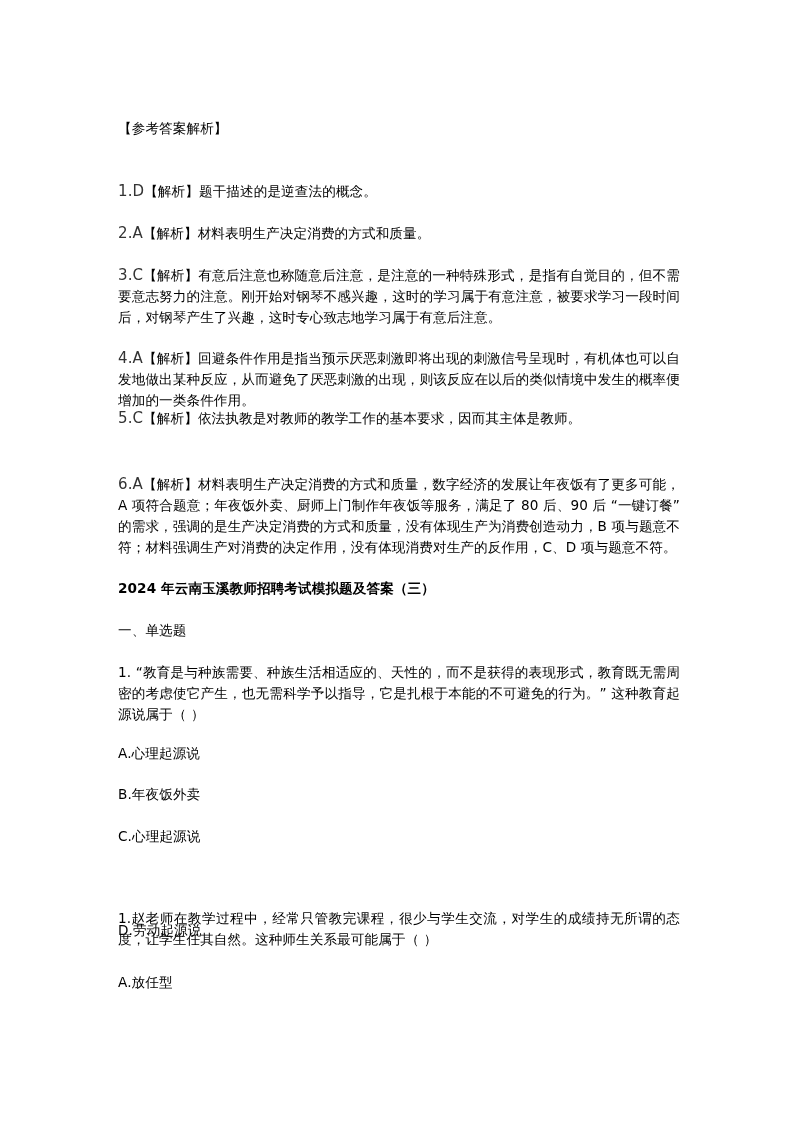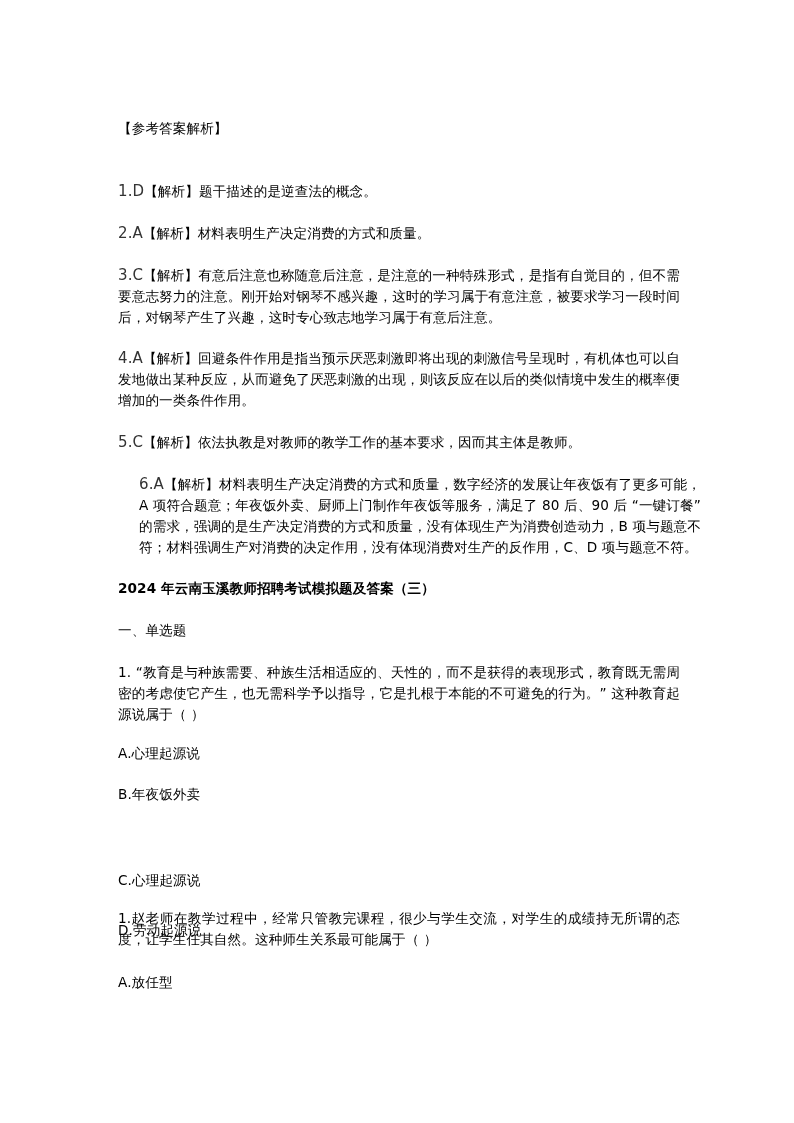--- a/index.html
+++ b/index.html
@@ -57,36 +57,36 @@
   </p>
 
   <p class="p" style="top:265px;">
     <span class="num">3.C</span><span>【解析】</span><span>有意后注意也称随意后注意，是注意的一种特殊形式，是指有自觉目的，但不需要意志努力的注意。刚开始对钢琴不感兴趣，这时的学习属于有意注意，被要求学习一段时间后，对钢琴产生了兴趣，这时专心致志地学习属于有意后注意。</span>
   </p>
 
   <p class="p" style="top:348px;">
     <span class="num">4.A</span><span>【解析】</span><span>回避条件作用是指当预示厌恶刺激即将出现的刺激信号呈现时，有机体也可以自发地做出某种反应，从而避免了厌恶刺激的出现，则该反应在以后的类似情境中发生的概率便增加的一类条件作用。</span>
   </p>
 
-  <p class="p" style="top:432px;">
+  <p class="p" style="top:408px;">
     <span class="num">5.C</span><span>【解析】</span><span>依法执教是对教师的教学工作的基本要求，因而其主体是教师。</span>
   </p>
 
-  <p class="p" style="top:474px;margin-left:21px;">
+  <p class="p" style="top:474px;">
     <span class="num">6.A</span><span>【解析】</span><span>材料表明生产决定消费的方式和质量，数字经济的发展让年夜饭有了更多可能，A 项符合题意；年夜饭外卖、厨师上门制作年夜饭等服务，满足了 80 后、90 后 “一键订餐” 的需求，强调的是生产决定消费的方式和质量，没有体现生产为消费创造动力，B 项与题意不符；材料强调生产对消费的决定作用，没有体现消费对生产的反作用，C、D 项与题意不符。</span>
   </p>
 
   <p class="p center" style="top:578px;">2024 年云南玉溪教师招聘考试模拟题及答案（三）</p>
 
   <p class="p" style="top:620px;">一、单选题</p>
 
   <p class="p" style="top:662px;">1. “教育是与种族需要、种族生活相适应的、天性的，而不是获得的表现形式，教育既无需周密的考虑使它产生，也无需科学予以指导，它是扎根于本能的不可避免的行为。” 这种教育起源说属于（    ）</p>
 
   <p class="p" style="top:743px;">A.心理起源说</p>
   <p class="p" style="top:784px;">B.年夜饭外卖</p>
-  <p class="p" style="top:826px;margin-top:44px;">C.心理起源说</p>
+  <p class="p" style="top:826px;">C.心理起源说</p>
   <p class="p" style="top:920px;">D.劳动起源说</p>
 
   <p class="p" style="top:908px;">1.赵老师在教学过程中，经常只管教完课程，很少与学生交流，对学生的成绩持无所谓的态度，让学生任其自然。这种师生关系最可能属于（    ）</p>
 
   <p class="p" style="top:972px;">A.放任型</p>
 
 </div>
 
 </body></html>

